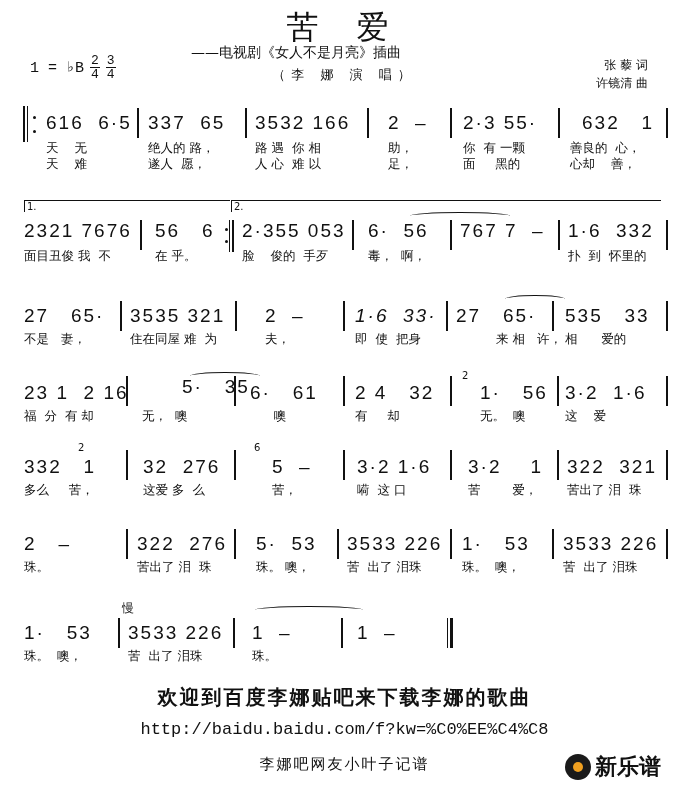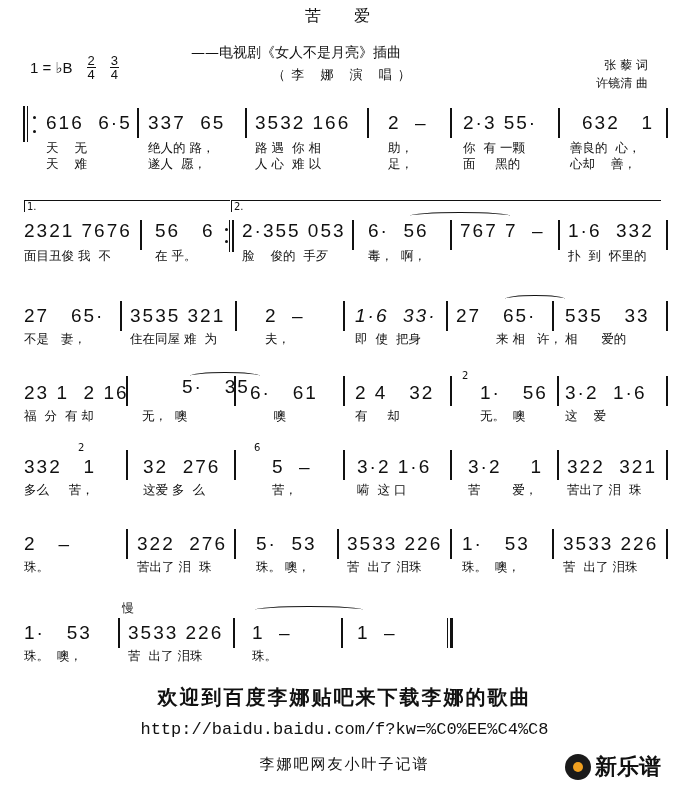--- a/index.html
+++ b/index.html
@@ -1,22 +1,22 @@
 <!DOCTYPE html>
 <html><head>
 <meta charset="utf-8">
 <style>
   * { margin:0; padding:0; box-sizing:border-box; }
   html, body { width:689px; height:789px; background:#ffffff; overflow:hidden; }
   body { position:relative; font-family:"DejaVu Sans", sans-serif; color:#111; }
   .abs { position:absolute; }
-  .title { left:0; width:689px; top:6px; text-align:center; font-size:16px; letter-spacing:14px; font-family:"DejaVu Serif", serif; }
+  .title { left:0; width:689px; top:6px; text-align:center; font-size:32px; letter-spacing:14px; font-family:"DejaVu Serif", serif; }
   .subtitle { left:0; width:592px; top:44px; text-align:center; font-size:14px; }
   .singer { left:0; width:689px; top:66px; text-align:center; font-size:13px; letter-spacing:6px; }
-  .key { left:30px; top:54px; font-size:15px; font-family:Liberation Sans, sans-serif; display:flex; align-items:center; gap:14px; }
+  .key { left:30px; top:54px; font-size:15px; font-family:Liberation Mono, monospace; display:flex; align-items:center; gap:6px; }
   .frac { display:inline-flex; flex-direction:column; align-items:center; font-size:13px; line-height:13px; }
   .frac span:first-child { border-bottom:1px solid #111; padding:0 1px; }
   .credits { left:578px; top:56px; font-size:12px; line-height:18px; text-align:right; width:70px; }
   .row { position:absolute; left:0; width:689px; }
   .bar { position:absolute; width:1.5px; background:#111; }
   .m { position:absolute; top:0; height:100%; }
   .notes { position:absolute; top:0; white-space:pre; font-size:19px; font-family:"Liberation Sans", sans-serif; letter-spacing:2px; }
   .lyr { position:absolute; white-space:pre; font-size:12.5px; }
   .arc { position:absolute; border-top:1.5px solid #111; border-radius:50% 50% 0 0; height:8px; }
   .dot { position:absolute; width:3px; height:3px; border-radius:50%; background:#111; }

